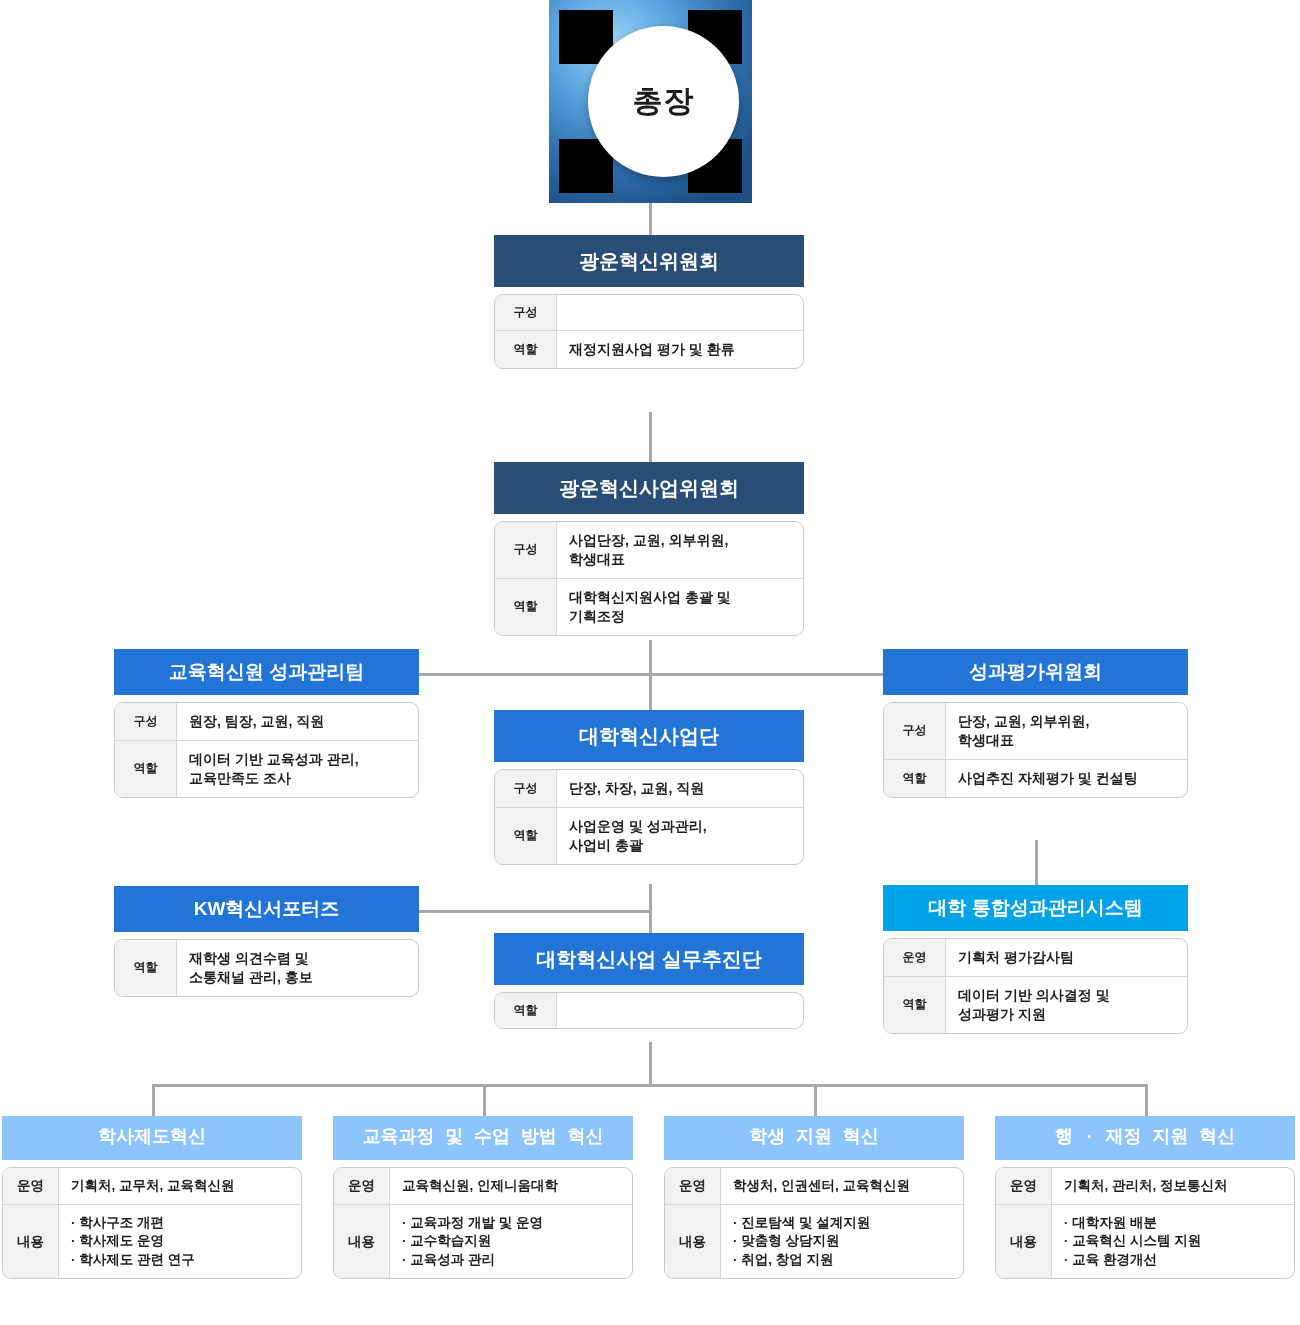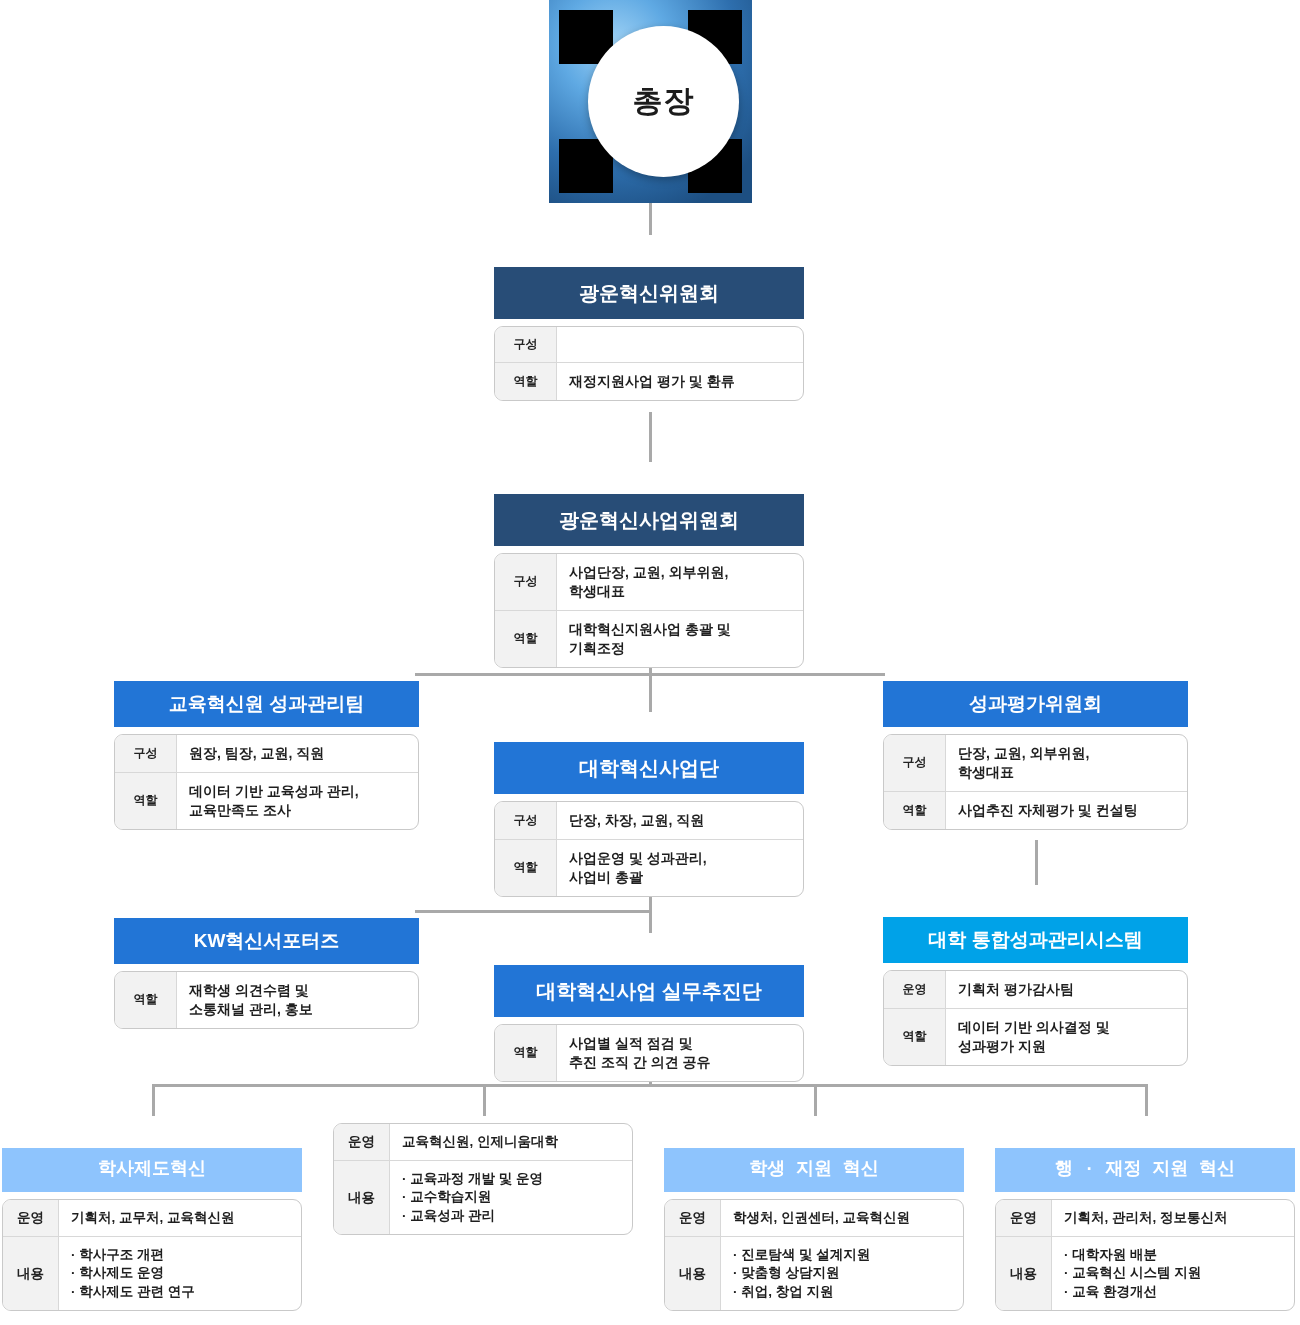--- a/index.html
+++ b/index.html
@@ -60,21 +60,20 @@
   .node { position: absolute; z-index: 2; }
 
   .node-head {
     color: #ffffff;
     font-weight: bold;
     text-align: left;
     display: flex;
     align-items: center;
     justify-content: center;
     line-height: 1.2;
-    margin-top: 32px;
   }
 
   .head-navy  { background: #284d77; }
   .head-blue  { background: #2275d6; }
   .head-cyan  { background: #00a2e8; }
   .head-light { background: #8ec4fd; }
 
   
   .info {
     margin-top: 7px;
@@ -256,22 +255,20 @@
 성과평가 지원</div>
       </div>
     </div>
   </div>
 
   <div class="node w-center" style="left:494px; top:933px;">
     <div class="node-head head-blue h-tall">대학혁신사업 실무추진단</div>
     <div class="info">
       <div class="info-row">
         <div class="info-key">역할</div>
-        <div class="info-val">사업별 실적 점검 및
-추진 조직 간 의견 공유</div>
       </div>
     </div>
   </div>
 
   <div class="node w-bottom" style="left:2px; top:1116px;">
     <div class="node-head head-light h-small">학사제도혁신</div>
     <div class="info">
       <div class="info-row">
         <div class="info-key bottom-key">운영</div>
         <div class="info-val bottom-val">기획처, 교무처, 교육혁신원</div>
@@ -279,20 +276,21 @@
       <div class="info-row">
         <div class="info-key bottom-key">내용</div>
         <div class="info-val bottom-val">· 학사구조 개편
 · 학사제도 운영
 · 학사제도 관련 연구</div>
       </div>
     </div>
   </div>
 
   <div class="node w-bottom" style="left:333px; top:1116px;">
+    <div class="node-head head-light h-small">교육과정 및 수업 방법 혁신</div>
     <div class="info">
       <div class="info-row">
         <div class="info-key bottom-key">운영</div>
         <div class="info-val bottom-val">교육혁신원, 인제니움대학</div>
       </div>
       <div class="info-row">
         <div class="info-key bottom-key">내용</div>
         <div class="info-val bottom-val">· 교육과정 개발 및 운영
 · 교수학습지원
 · 교육성과 관리</div>

